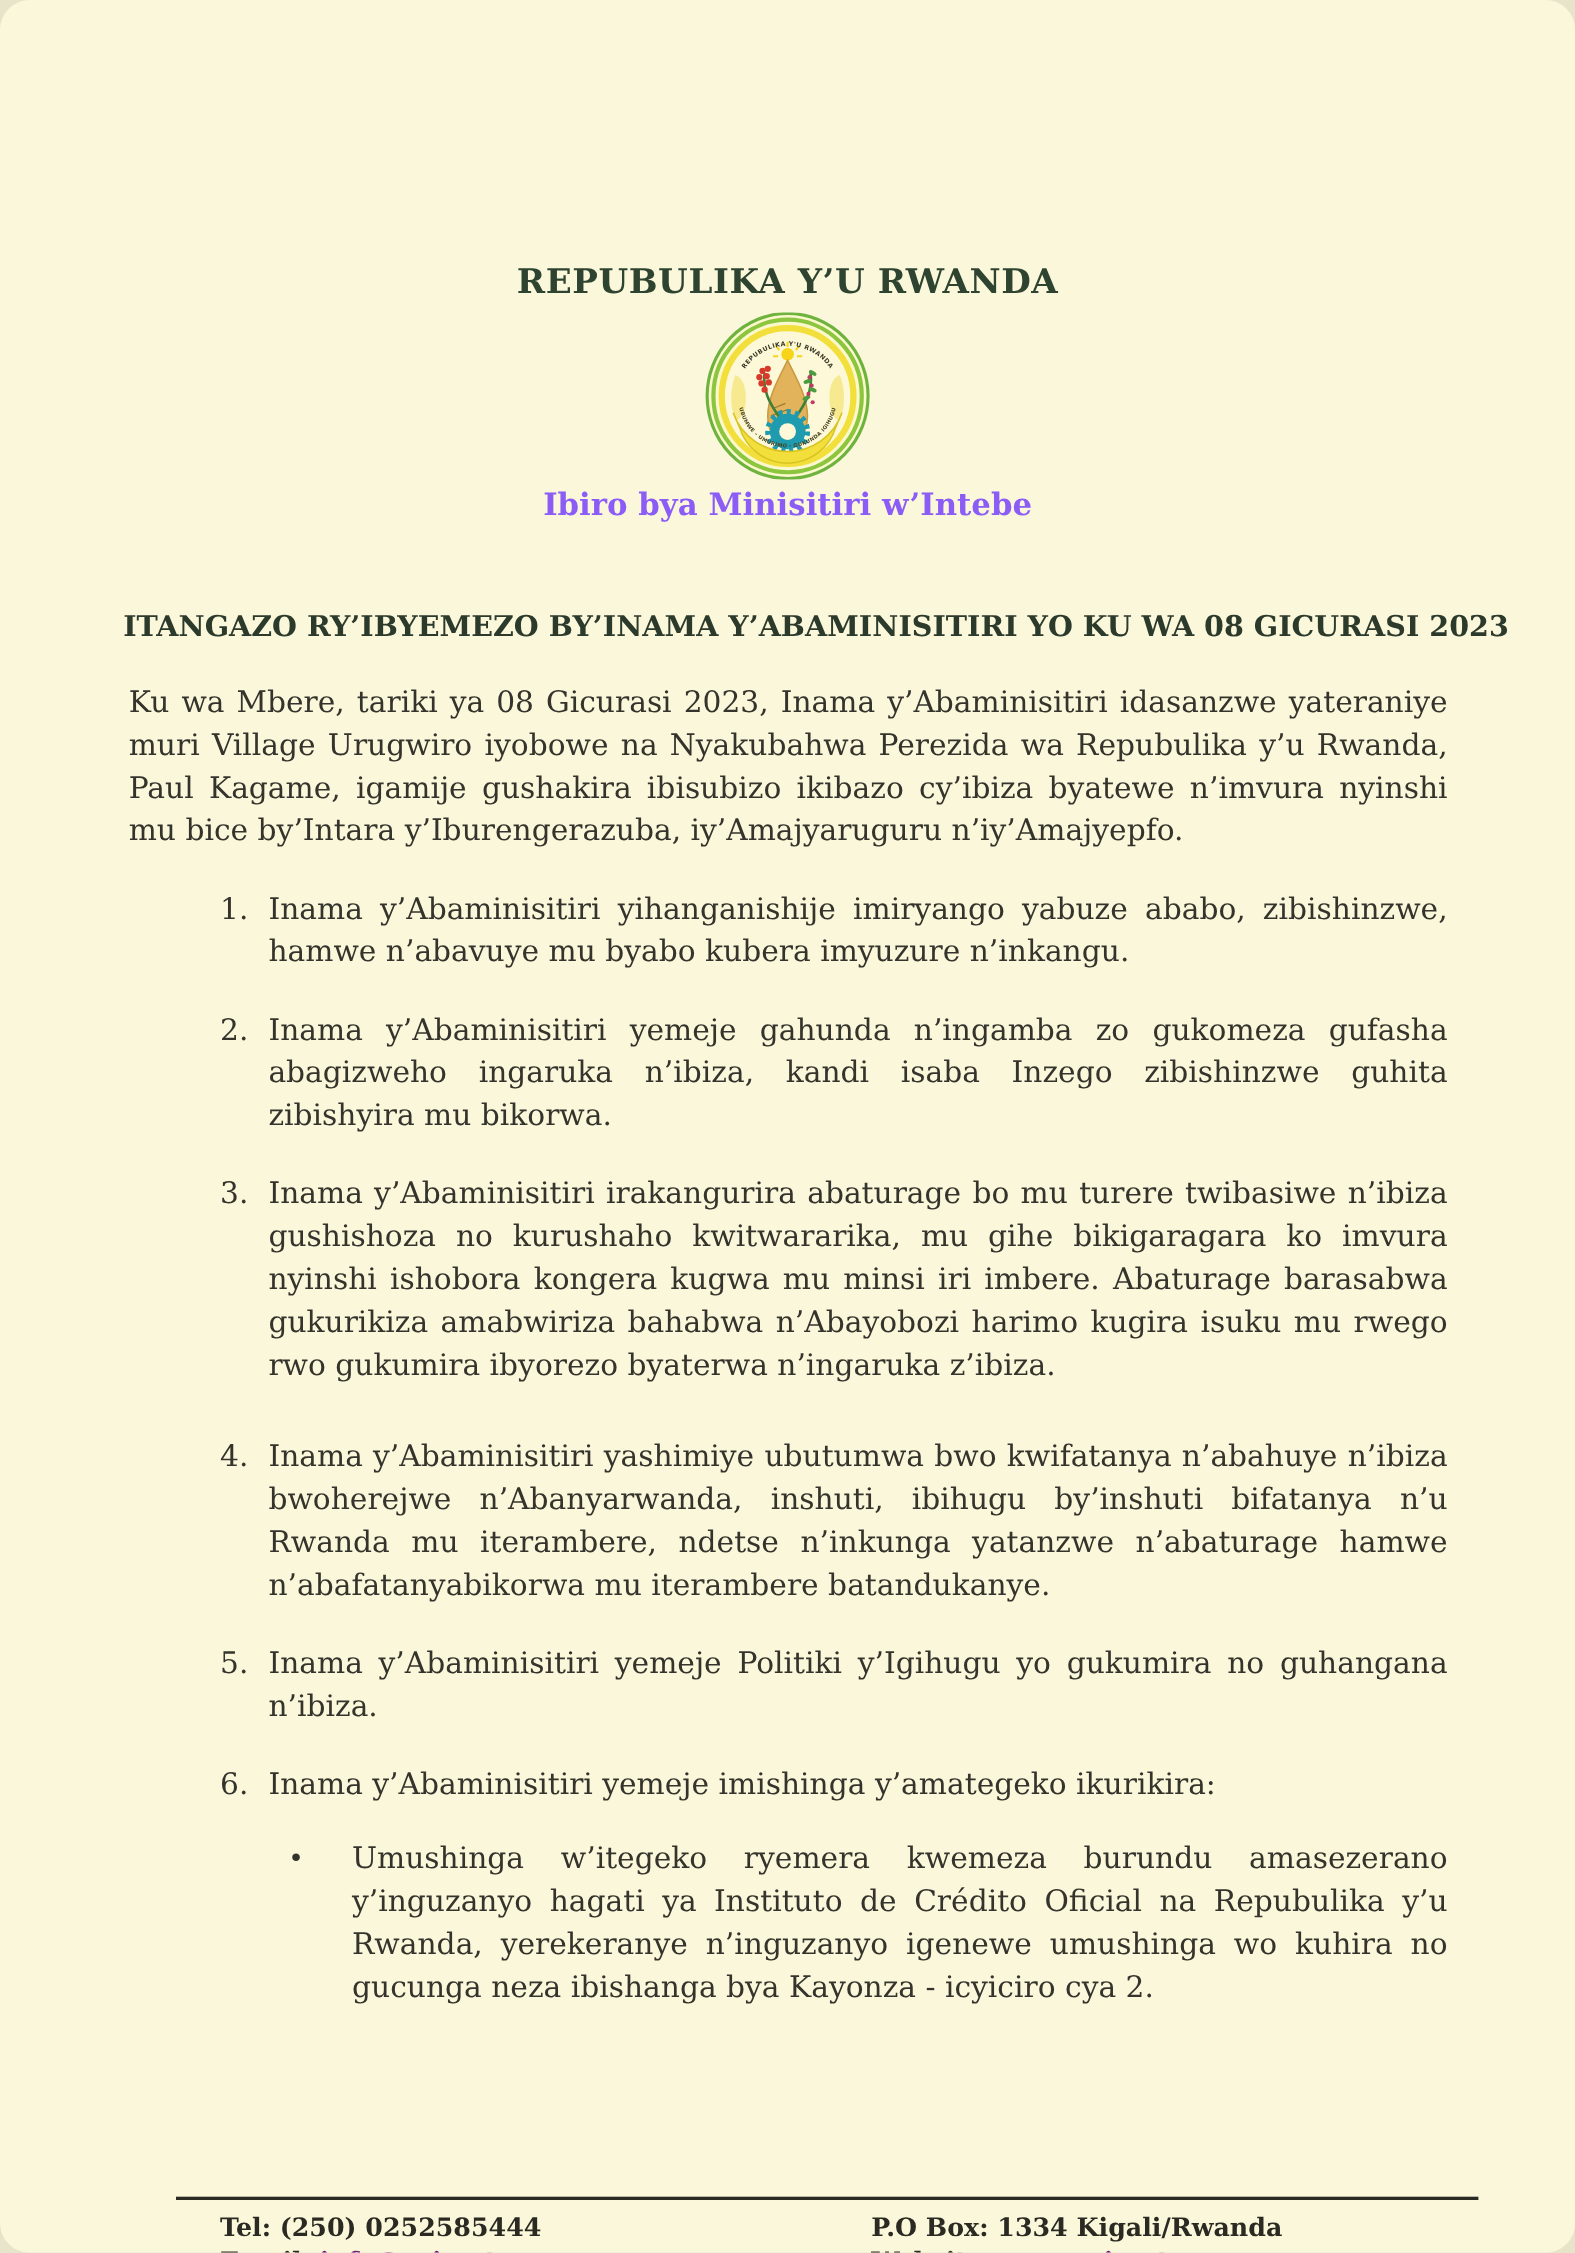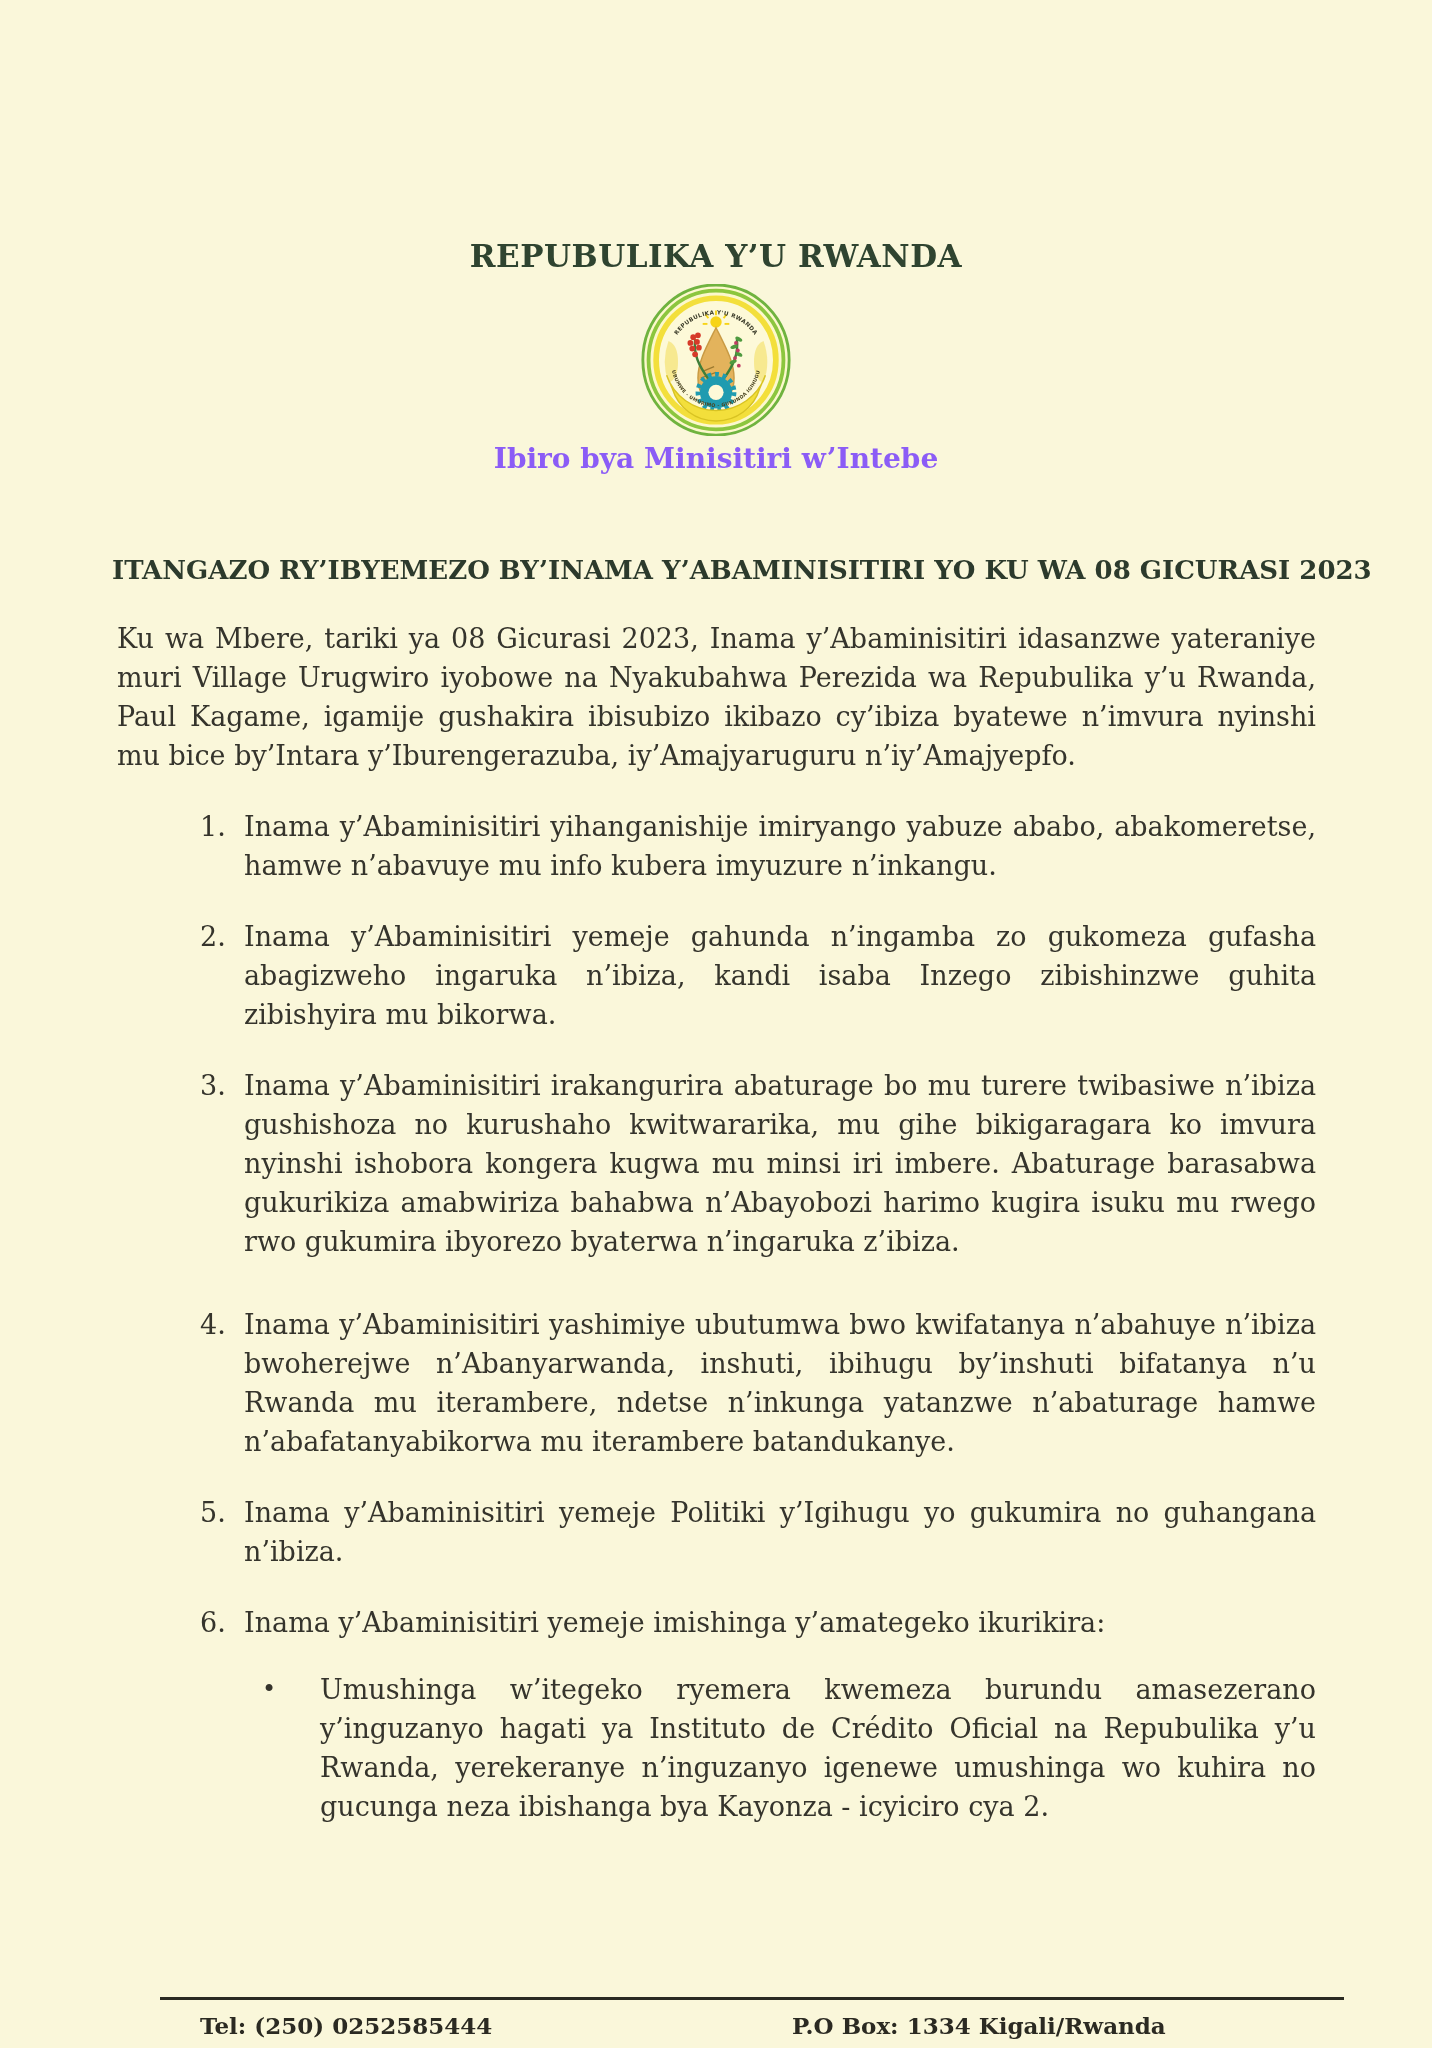--- a/index.html
+++ b/index.html
@@ -4,20 +4,21 @@
 <style>
   html,body{margin:0;padding:0;background:#e8e4c9;}
   .page{
     position:relative;
     width:1432px;height:2048px;
     margin:0 auto;
     background:#FAF7DA;
     font-family:"DejaVu Serif","Liberation Serif",serif;
     color:#35342C;
     overflow:hidden;
+    border-radius:27px;
   }
   .title{
     margin:238px 0 0 0;
     text-align:center;
     font-size:31px;
     font-weight:bold;
     letter-spacing:.5px;
     color:#2F4430;
   }
   .emblem{
@@ -167,21 +168,21 @@
 
   <h2 class="office">Ibiro bya Minisitiri w’Intebe</h2>
 
   <h3 class="heading">ITANGAZO RY’IBYEMEZO BY’INAMA Y’ABAMINISITIRI YO KU WA 08 GICURASI 2023</h3>
 
   <p class="intro">Ku wa Mbere, tariki ya 08 Gicurasi 2023, Inama y’Abaminisitiri idasanzwe yateraniye muri Village Urugwiro iyobowe na Nyakubahwa Perezida wa Repubulika y’u Rwanda, Paul Kagame, igamije gushakira ibisubizo ikibazo cy’ibiza byatewe n’imvura nyinshi mu bice by’Intara y’Iburengerazuba, iy’Amajyaruguru n’iy’Amajyepfo.</p>
 
   <ol class="items">
     <li class="item">
       <span class="num">1.</span>
-      <span class="txt">Inama y’Abaminisitiri yihanganishije imiryango yabuze ababo, abakomeretse, hamwe n’abavuye mu info kubera imyuzure n’inkangu.</span>
+      <span class="txt">Inama y’Abaminisitiri yihanganishije imiryango yabuze ababo, zibishinzwe, hamwe n’abavuye mu byabo kubera imyuzure n’inkangu.</span>
     </li>
     <li class="item">
       <span class="num">2.</span>
       <span class="txt">Inama y’Abaminisitiri yemeje gahunda n’ingamba zo gukomeza gufasha abagizweho ingaruka n’ibiza, kandi isaba Inzego zibishinzwe guhita zibishyira mu bikorwa.</span>
     </li>
     <li class="item">
       <span class="num">3.</span>
       <span class="txt">Inama y’Abaminisitiri irakangurira abaturage bo mu turere twibasiwe n’ibiza gushishoza no kurushaho kwitwararika, mu gihe bikigaragara ko imvura nyinshi ishobora kongera kugwa mu minsi iri imbere. Abaturage barasabwa gukurikiza amabwiriza bahabwa n’Abayobozi harimo kugira isuku mu rwego rwo gukumira ibyorezo byaterwa n’ingaruka z’ibiza.</span>
     </li>
     <li class="item" style="margin-top:44px;">

